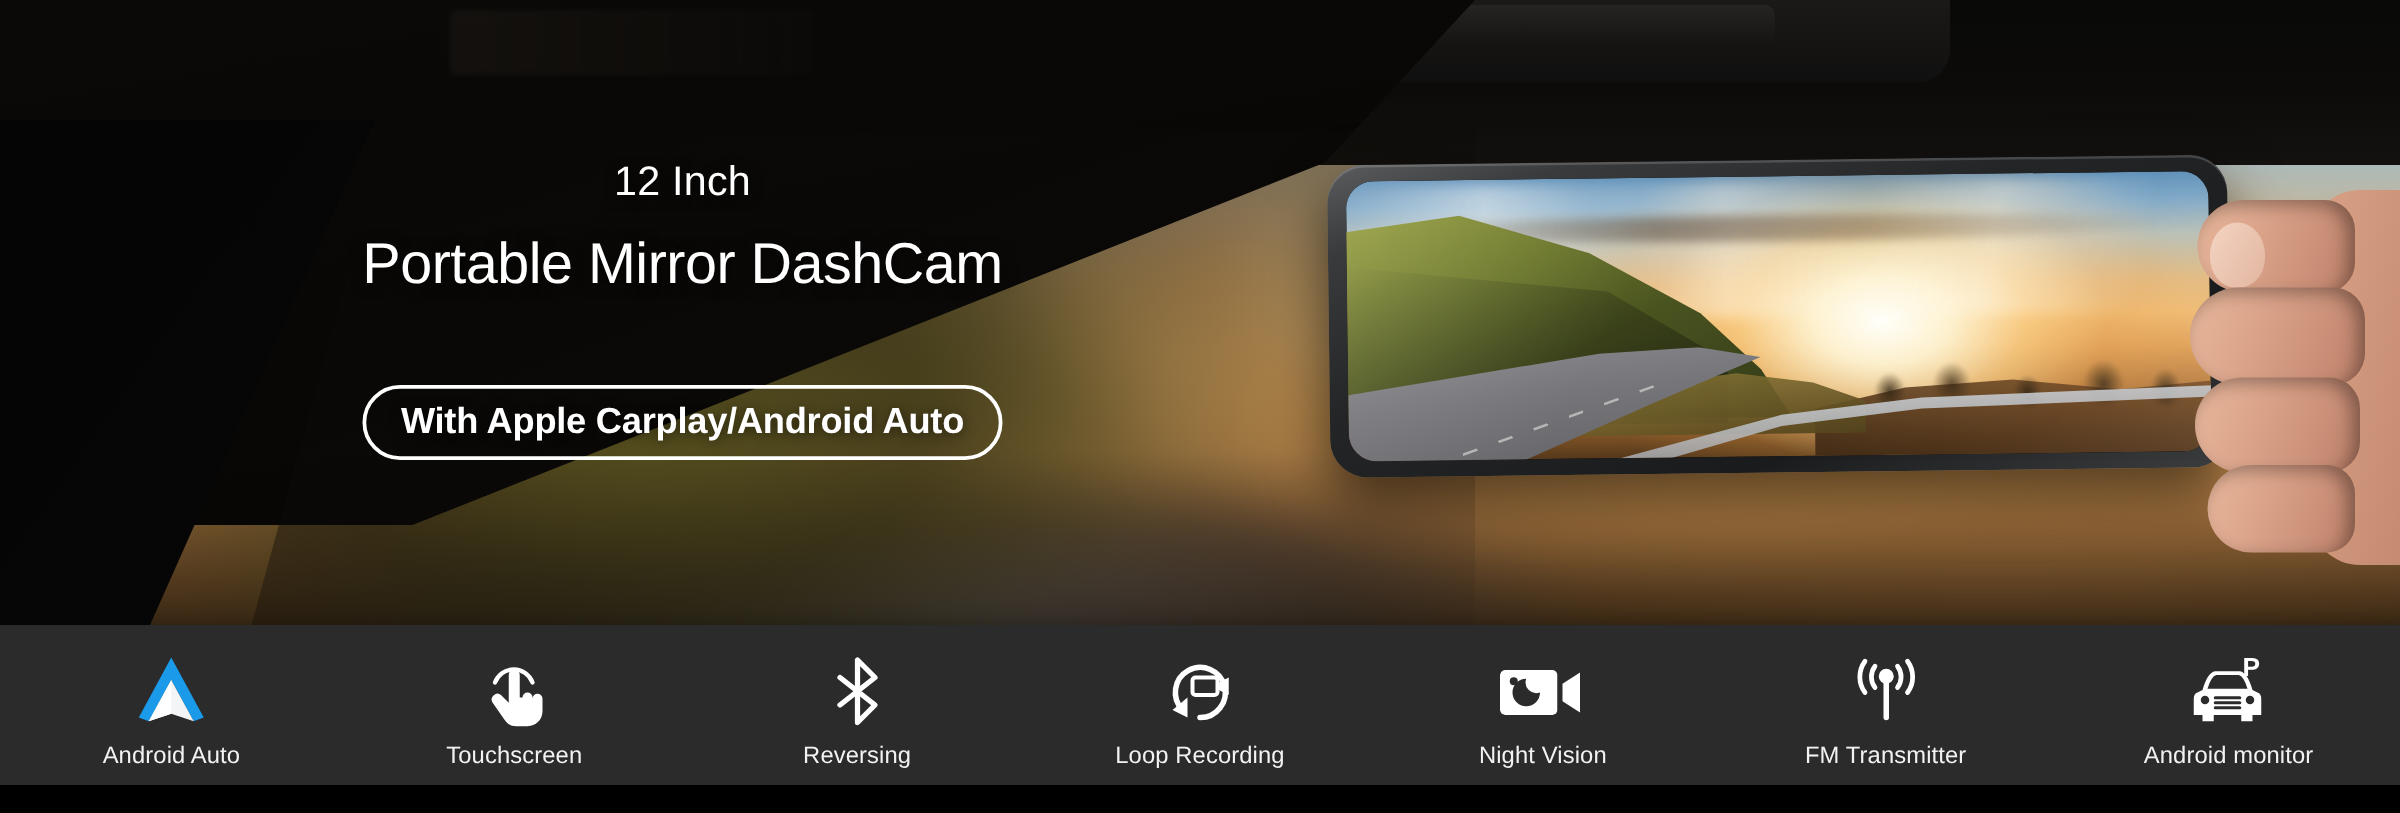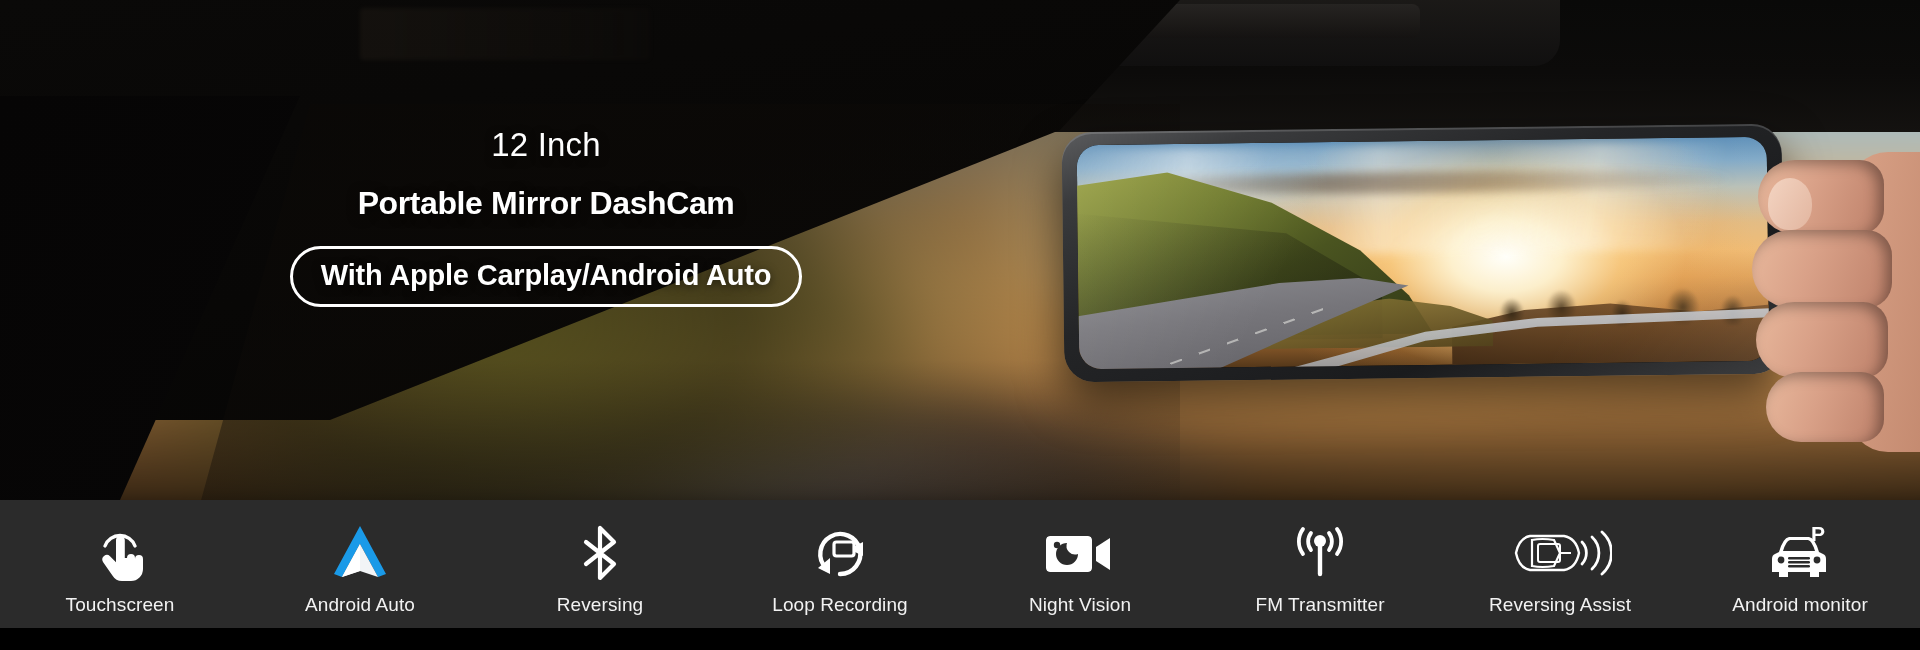--- a/index.html
+++ b/index.html
@@ -113,34 +113,35 @@
     text-align:center;
     z-index:6;
   }
   .kicker {
     font-size:33px; font-weight:400; color:#fff; line-height:1;
     letter-spacing:.2px;
     text-shadow:0 2px 10px rgba(0,0,0,.55);
   }
   .headline {
     margin-top:26px;
-    font-size:32px; font-weight:700; color:#fff; line-height:1.04;
+    font-size:46px; font-weight:400; color:#fff; line-height:1.04;
     letter-spacing:-.4px;
     text-shadow:0 2px 12px rgba(0,0,0,.60);
   }
   .badge-wrap { margin-top:26px; display:flex; justify-content:center; }
   .badge {
     display:inline-block;
     padding:11px 28px 13px;
     border:3px solid #fff;
     border-radius:40px;
     font-size:29px; font-weight:700; color:#fff; line-height:1.05;
     letter-spacing:-.2px;
     text-shadow:0 2px 9px rgba(0,0,0,.55);
     white-space:nowrap;
+    margin-top:47px;
   }
 
   
   .device {
     position:absolute; left:1063px; top:128px;
     width:720px; height:250px;
     border-radius:30px;
     background:linear-gradient(160deg,#5b5c5e 0%, #3a3b3d 14%, #242527 40%, #1a1b1d 72%, #3c3d3f 100%);
     box-shadow:0 20px 46px rgba(0,0,0,.62), 0 2px 0 rgba(255,255,255,.16) inset;
     padding:13px 15px;
@@ -364,37 +365,37 @@
       <div class="finger f3"></div>
       <div class="finger f4"></div>
     </div>
   </div>
 
   <div class="feature-bar">
 
 
     <div class="feature">
       <div class="feature-icon">
-        <svg width="58" height="58" viewBox="0 0 58 58">
-          <path d="M14 22 A16 16 0 0 1 44 22" fill="none" stroke="#fff" stroke-width="3.4" stroke-linecap="round"></path>
-          <path d="M25 16 a4.4 4.4 0 0 1 8.8 0 v18 h2.2 a4 4 0 0 1 4-4 a4 4 0 0 1 4 4 v1 a4 4 0 0 1 4-4 a4 4 0 0 1 4 4 v10 a12 12 0 0 1 -12 12 h-9 a11 11 0 0 1 -9.4 -5.2 L12 38 a4.6 4.6 0 0 1 7 -5.8 l6 6 Z" fill="#fff"></path>
-        </svg>
-      </div>
-      <div class="feature-label">Touchscreen</div>
-    </div>
-
-    <div class="feature">
-      <div class="feature-icon">
         <svg width="60" height="58" viewBox="0 0 60 58">
           <path d="M30 2 L56 50 L48 53 L30 20 L12 53 L4 50 Z" fill="#1a9ae8"></path>
           <path d="M30 20 L48 53 L30 47 L12 53 Z" fill="#f2f4f6"></path>
           <path d="M30 20 L30 47 L12 53 Z" fill="#ffffff"></path>
         </svg>
       </div>
       <div class="feature-label">Android Auto</div>
+    </div>
+
+    <div class="feature">
+      <div class="feature-icon">
+        <svg width="58" height="58" viewBox="0 0 58 58">
+          <path d="M14 22 A16 16 0 0 1 44 22" fill="none" stroke="#fff" stroke-width="3.4" stroke-linecap="round"></path>
+          <path d="M25 16 a4.4 4.4 0 0 1 8.8 0 v18 h2.2 a4 4 0 0 1 4-4 a4 4 0 0 1 4 4 v1 a4 4 0 0 1 4-4 a4 4 0 0 1 4 4 v10 a12 12 0 0 1 -12 12 h-9 a11 11 0 0 1 -9.4 -5.2 L12 38 a4.6 4.6 0 0 1 7 -5.8 l6 6 Z" fill="#fff"></path>
+        </svg>
+      </div>
+      <div class="feature-label">Touchscreen</div>
     </div>
 
     <div class="feature">
       <div class="feature-icon">
         <svg width="50" height="58" viewBox="0 0 50 58">
           <path d="M25 4 L25 54 L39 40 L11 18 M11 40 L39 18 L25 4" fill="none" stroke="#fff" stroke-width="4.2" stroke-linejoin="round" stroke-linecap="round"></path>
         </svg>
       </div>
       <div class="feature-label">Reversing</div>
     </div>
@@ -436,34 +437,20 @@
           <path d="M33 22 L33 50" stroke="#fff" stroke-width="4.4" stroke-linecap="round"></path>
           <path d="M24 9 a14 14 0 0 0 0 17" fill="none" stroke="#fff" stroke-width="3.8" stroke-linecap="round"></path>
           <path d="M42 9 a14 14 0 0 1 0 17" fill="none" stroke="#fff" stroke-width="3.8" stroke-linecap="round"></path>
           <path d="M16 5 a21 21 0 0 0 0 25" fill="none" stroke="#fff" stroke-width="3.8" stroke-linecap="round"></path>
           <path d="M50 5 a21 21 0 0 1 0 25" fill="none" stroke="#fff" stroke-width="3.8" stroke-linecap="round"></path>
         </svg>
       </div>
       <div class="feature-label">FM Transmitter</div>
     </div>
 
-    <div class="feature">
-      <div class="feature-icon">
-        <svg width="104" height="50" viewBox="0 0 104 50">
-          <path d="M8 25 q3 -15 14 -17 h34 q12 2 15 17 q-3 15 -15 17 h-34 q-11 -2 -14 -17 Z" fill="none" stroke="#fff" stroke-width="2.4"></path>
-          <path d="M24 12 q10 -2 22 0 l6 13 l-6 13 q-12 2 -22 0 Z" fill="none" stroke="#fff" stroke-width="2.2"></path>
-          <rect x="30" y="16" width="22" height="18" rx="2" fill="none" stroke="#fff" stroke-width="2"></rect>
-          <path d="M53 25 h10" stroke="#fff" stroke-width="2"></path>
-          <path d="M74 14 a16 16 0 0 1 0 22" fill="none" stroke="#fff" stroke-width="2.8" stroke-linecap="round"></path>
-          <path d="M84 9  a22 22 0 0 1 0 32" fill="none" stroke="#fff" stroke-width="2.8" stroke-linecap="round"></path>
-          <path d="M94 4  a28 28 0 0 1 0 42" fill="none" stroke="#fff" stroke-width="2.8" stroke-linecap="round"></path>
-        </svg>
-      </div>
-      <div class="feature-label">Reversing Assist</div>
-    </div>
 
 
     <div class="feature">
       <div class="feature-icon">
         <svg width="72" height="58" viewBox="0 0 72 58">
           <text x="54" y="17" font-family="Liberation Sans, sans-serif" font-size="21" font-weight="700" fill="#fff" text-anchor="middle">P</text>
           <path d="M15 28 q4 -14 10 -15 h20 q6 1 10 15 l4 2 q3 1 3 5 v13 h-7 v5 h-9 v-5 H24 v5 h-9 v-5 H8 V35 q0 -4 3 -5 Z" fill="#fff"></path>
           <path d="M26 16 h18 q4 1 7 11 H19 q3 -10 7 -11 Z" fill="#2b2b2b"></path>
           <circle cx="17" cy="36" r="3.4" fill="#2b2b2b"></circle>
           <circle cx="53" cy="36" r="3.4" fill="#2b2b2b"></circle>

